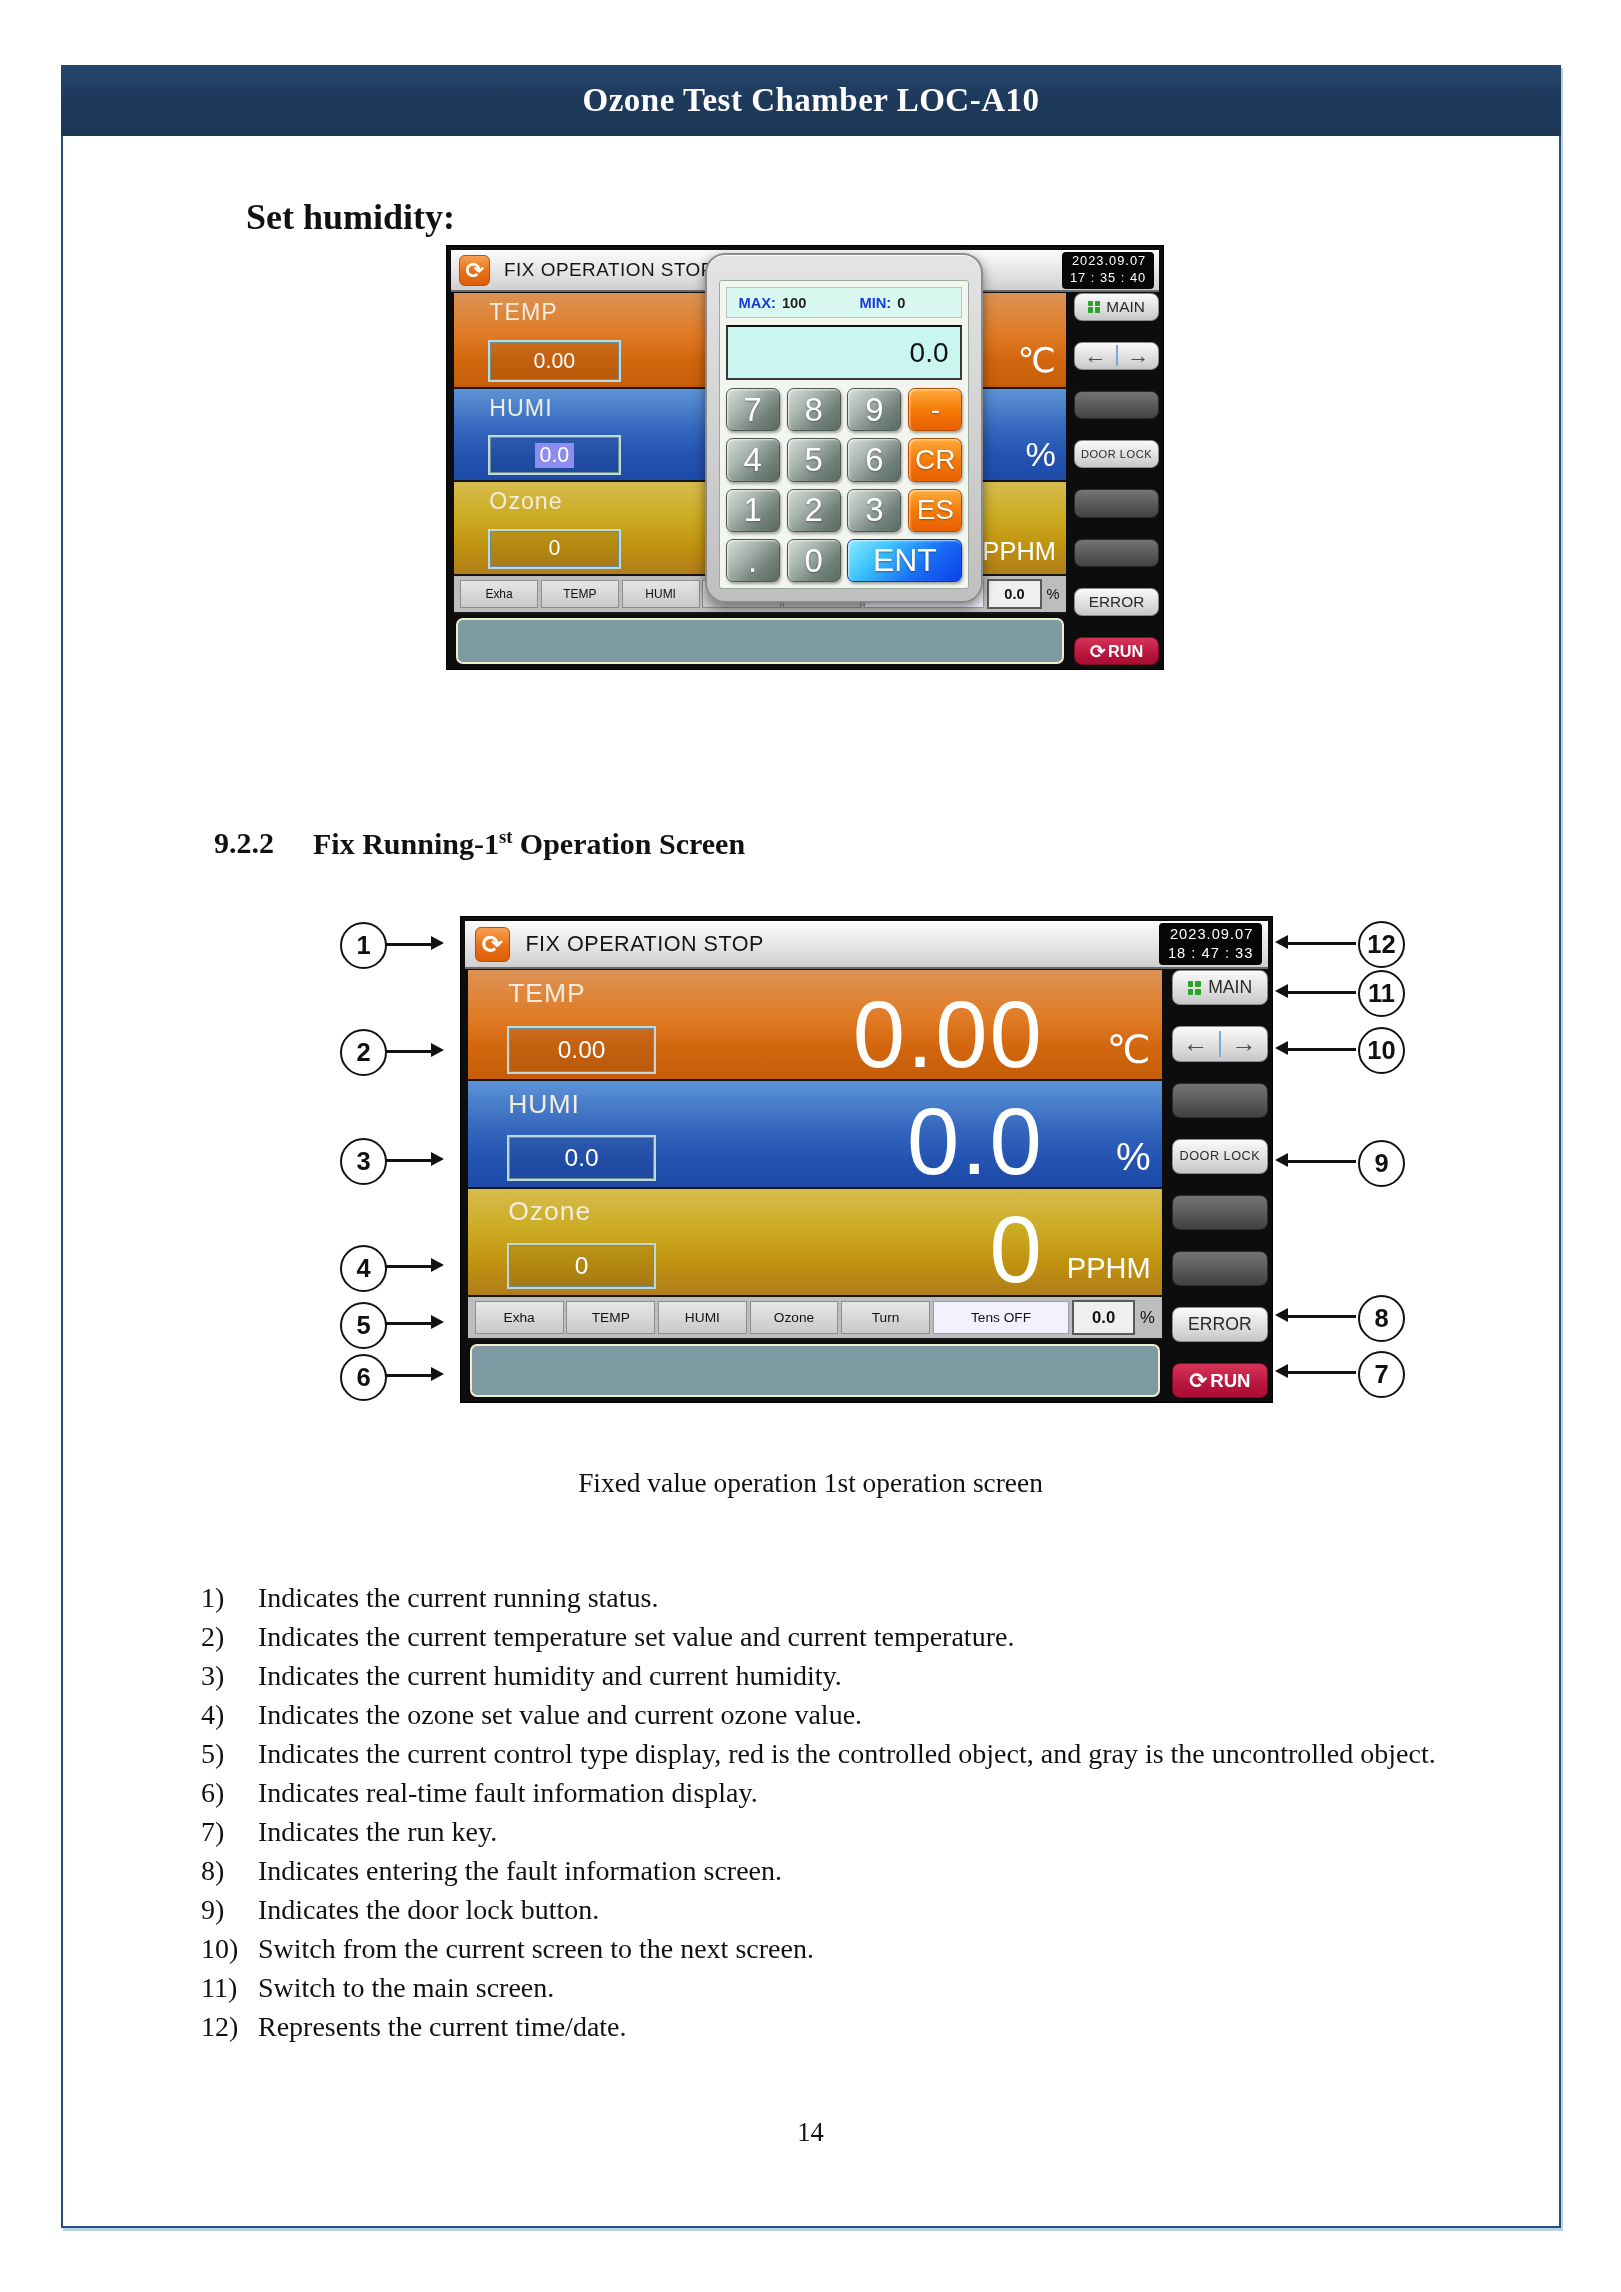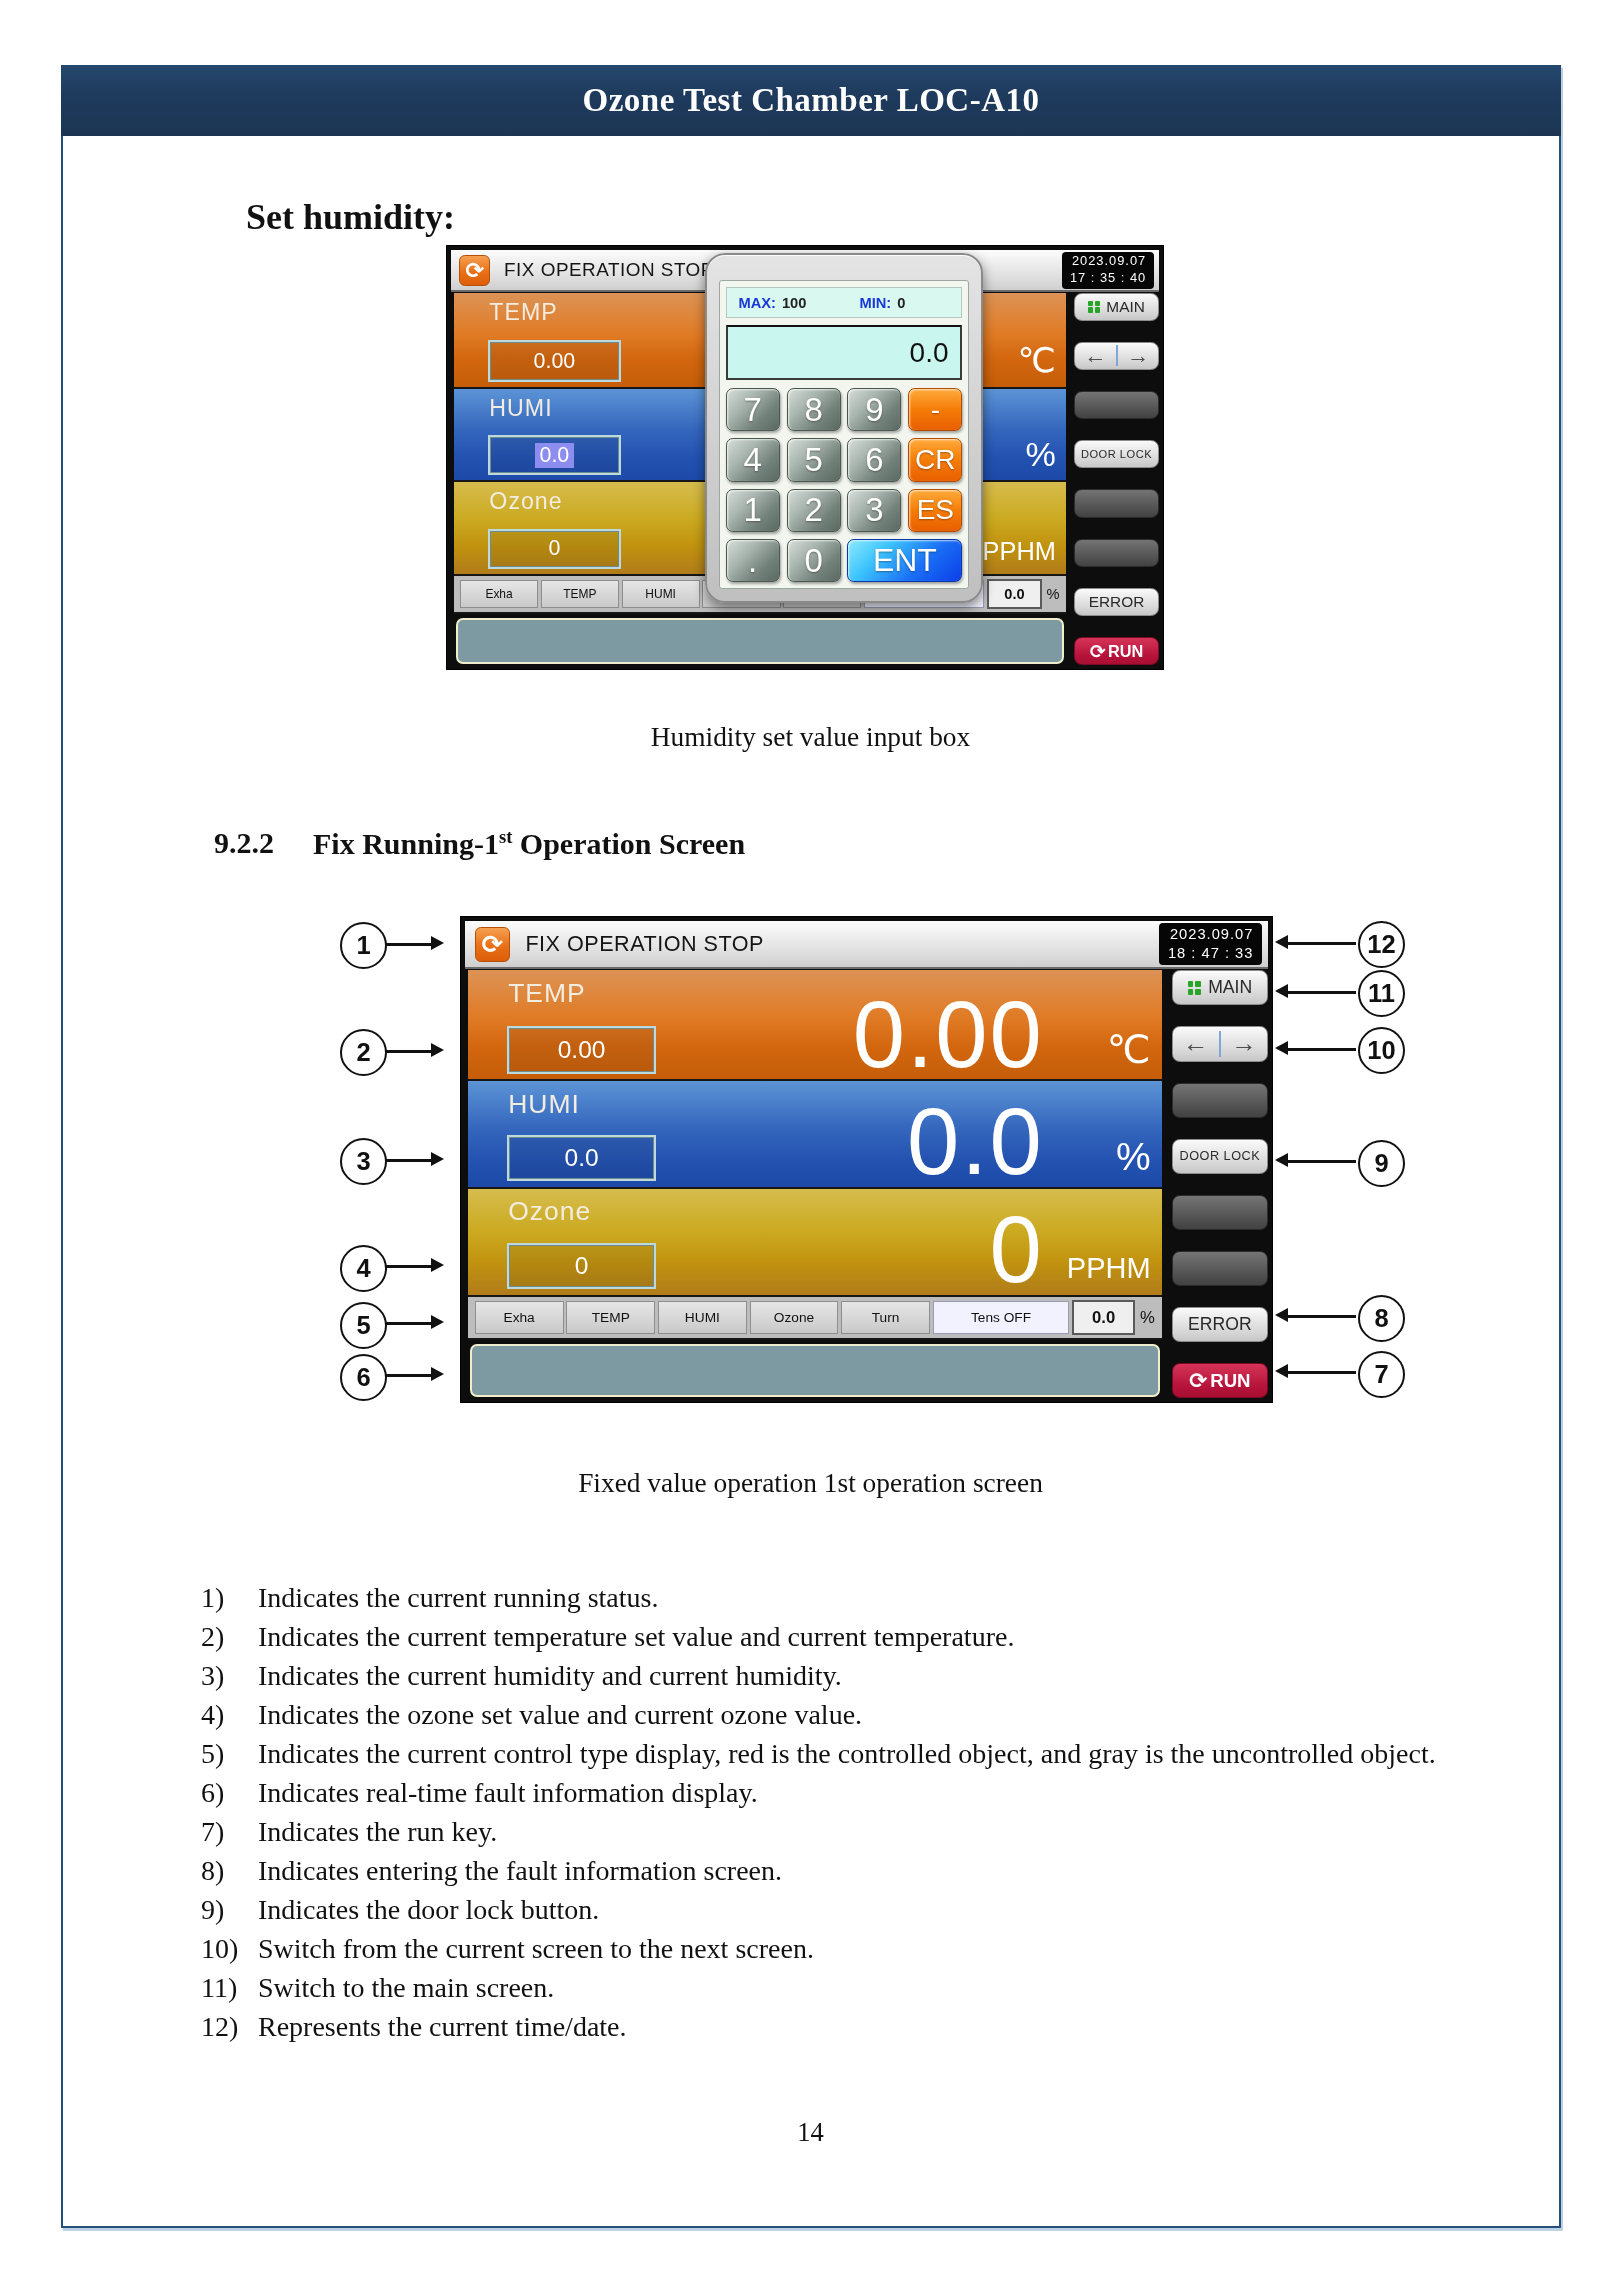--- a/index.html
+++ b/index.html
@@ -226,21 +226,20 @@
           <div class="key">3</div>
           <div class="key orange">ES</div>
           <div class="key">.</div>
           <div class="key">0</div>
           <div class="key ent">ENT</div>
         </div>
       </div>
     </div>
   </div>
 
-  <div class="caption" id="cap1">Humidity set value input box</div>
 
   <div class="heading922">
     <span class="num">9.2.2</span>
     <span><span>Fix Running-1</span><sup>st</sup>&nbsp;<span>Operation Screen</span></span>
   </div>
 
   <div class="screen s2" style="left:460px;top:916px;width:811px;height:485px;">
     <div class="titlebar">
       <span class="app-icon">⟳</span>
       <span class="tb-title">FIX OPERATION STOP</span>

